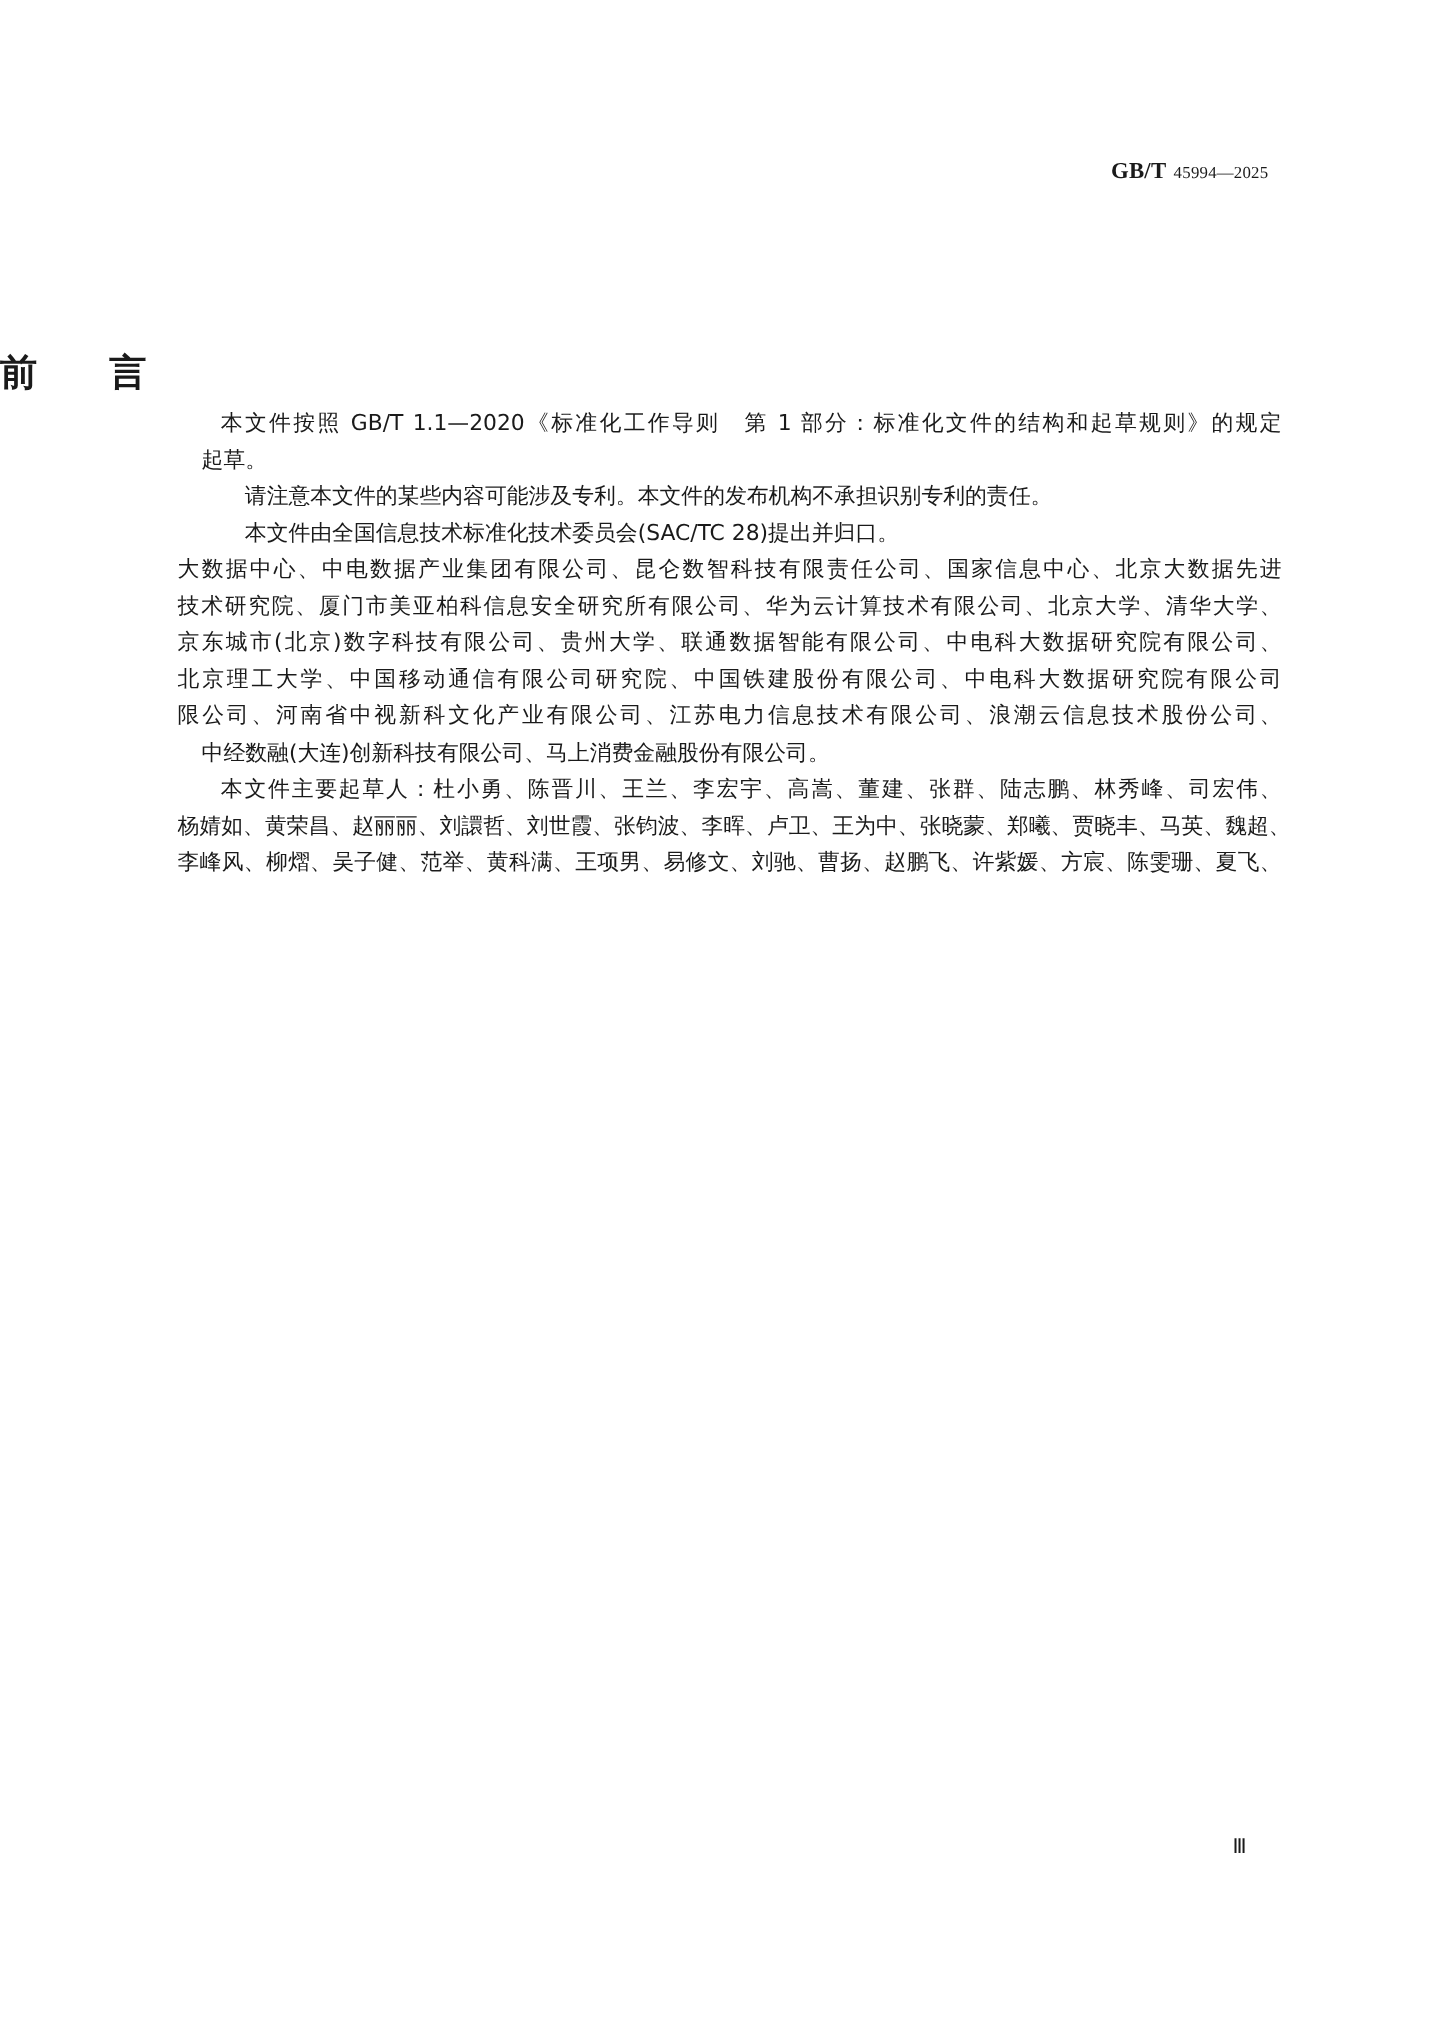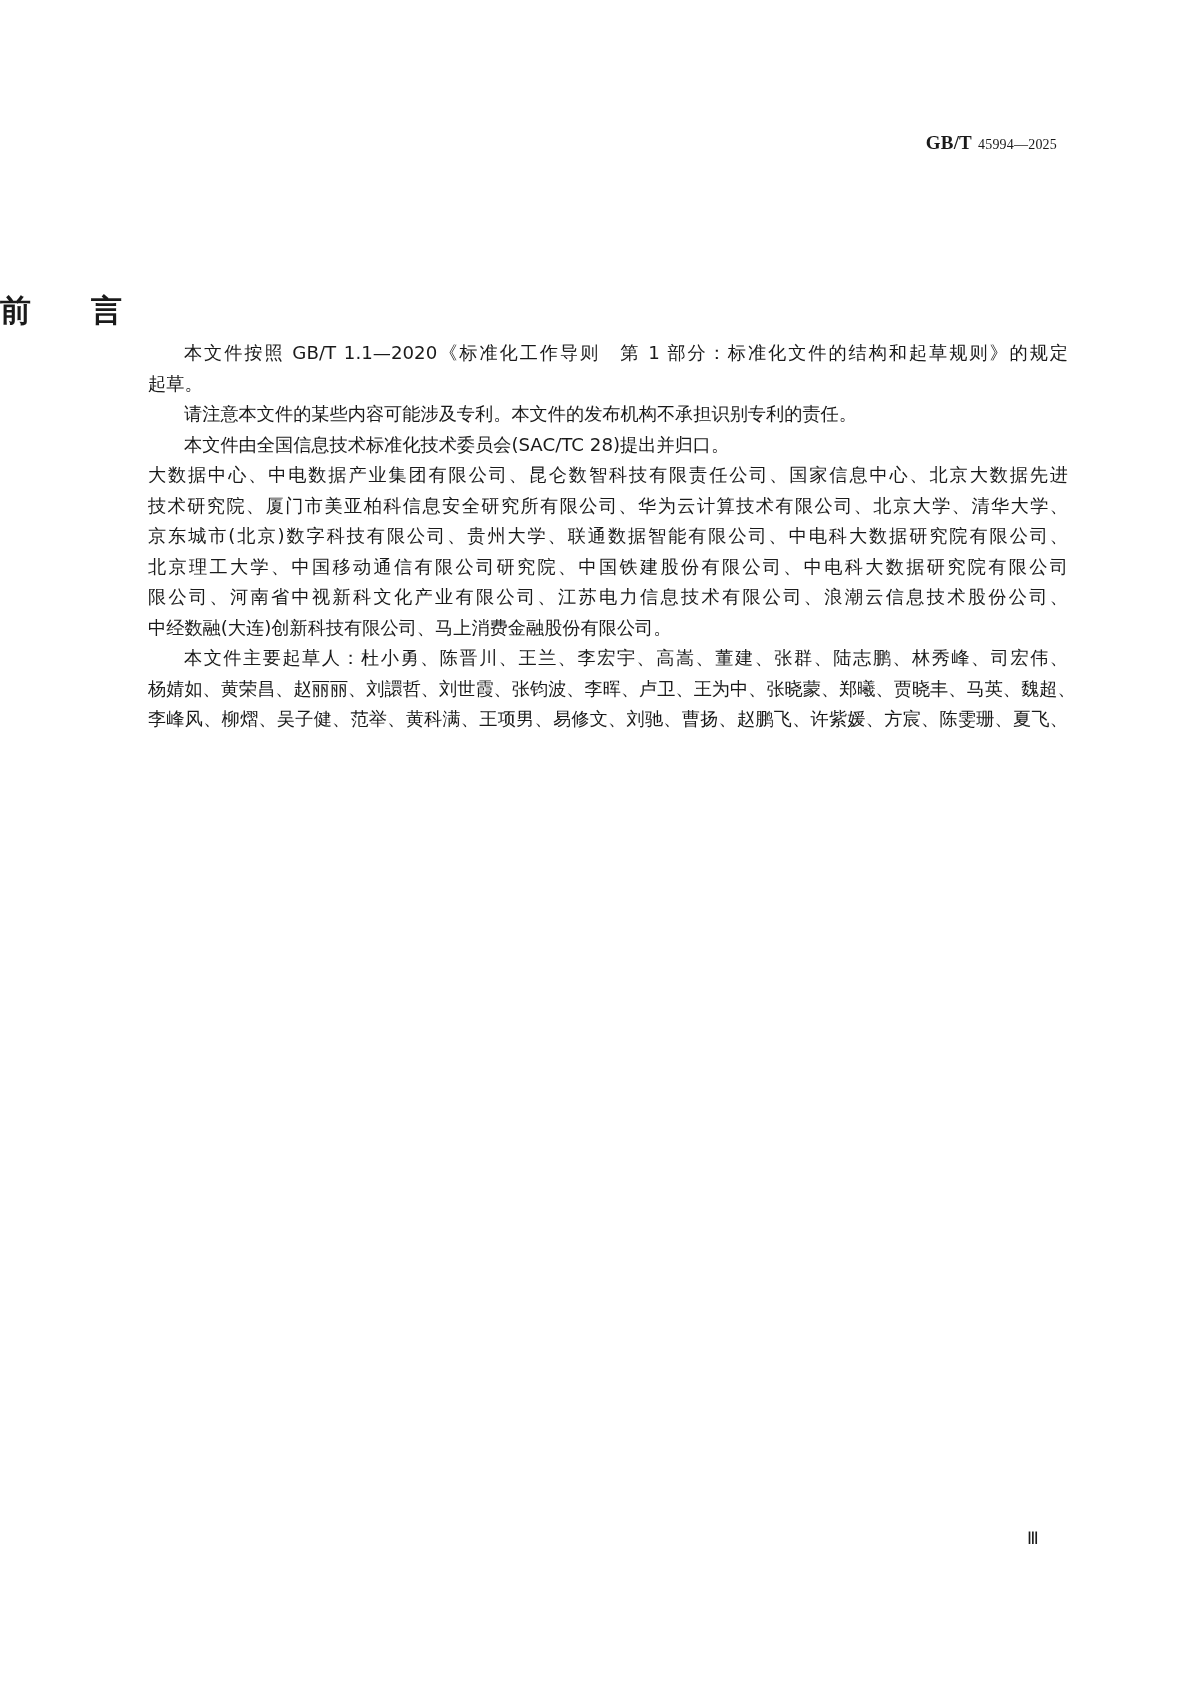--- a/index.html
+++ b/index.html
@@ -57,20 +57,21 @@
     .line {
       height: 30.5px;
       line-height: 30.5px;
       white-space: nowrap;
       text-align: justify;
       text-align-last: justify;
       overflow: hidden;
     }
     .line.last {
       text-align-last: left;
+      margin-left: 20px;
     }
     .line.indent {
       padding-left: 36px;
     }
     .page-number {
       position: absolute;
       top: 1528px;
       left: 1027px;
       font-family: "Liberation Serif", serif;
       font-size: 17px;

